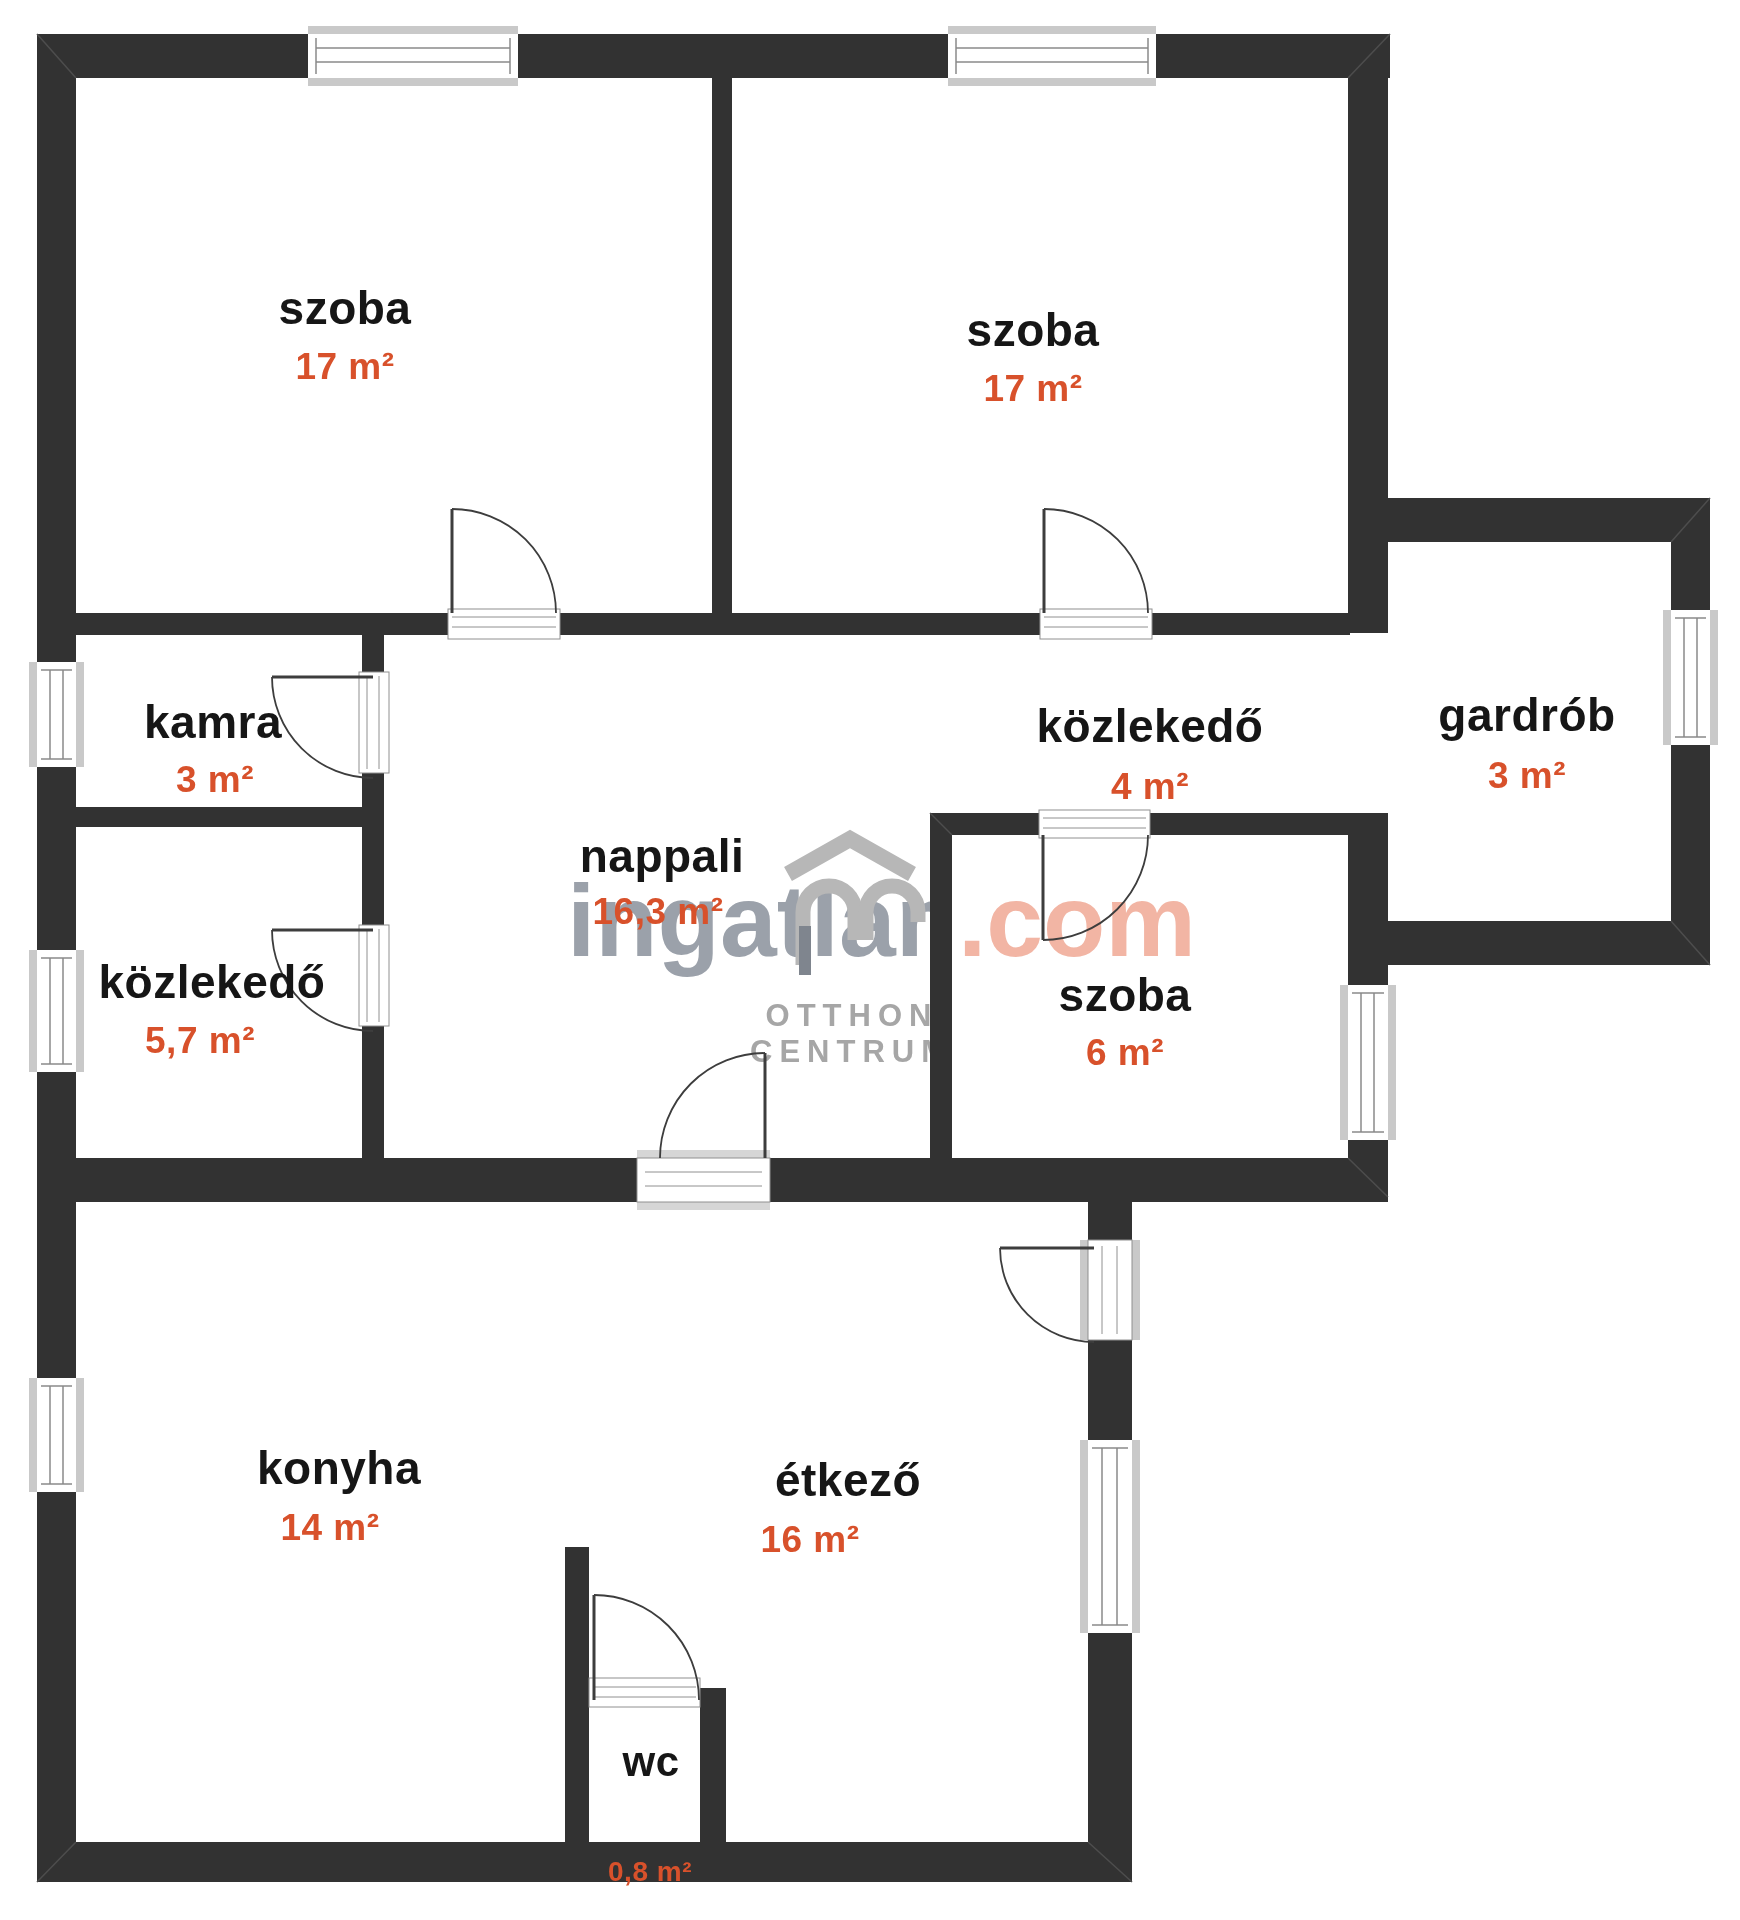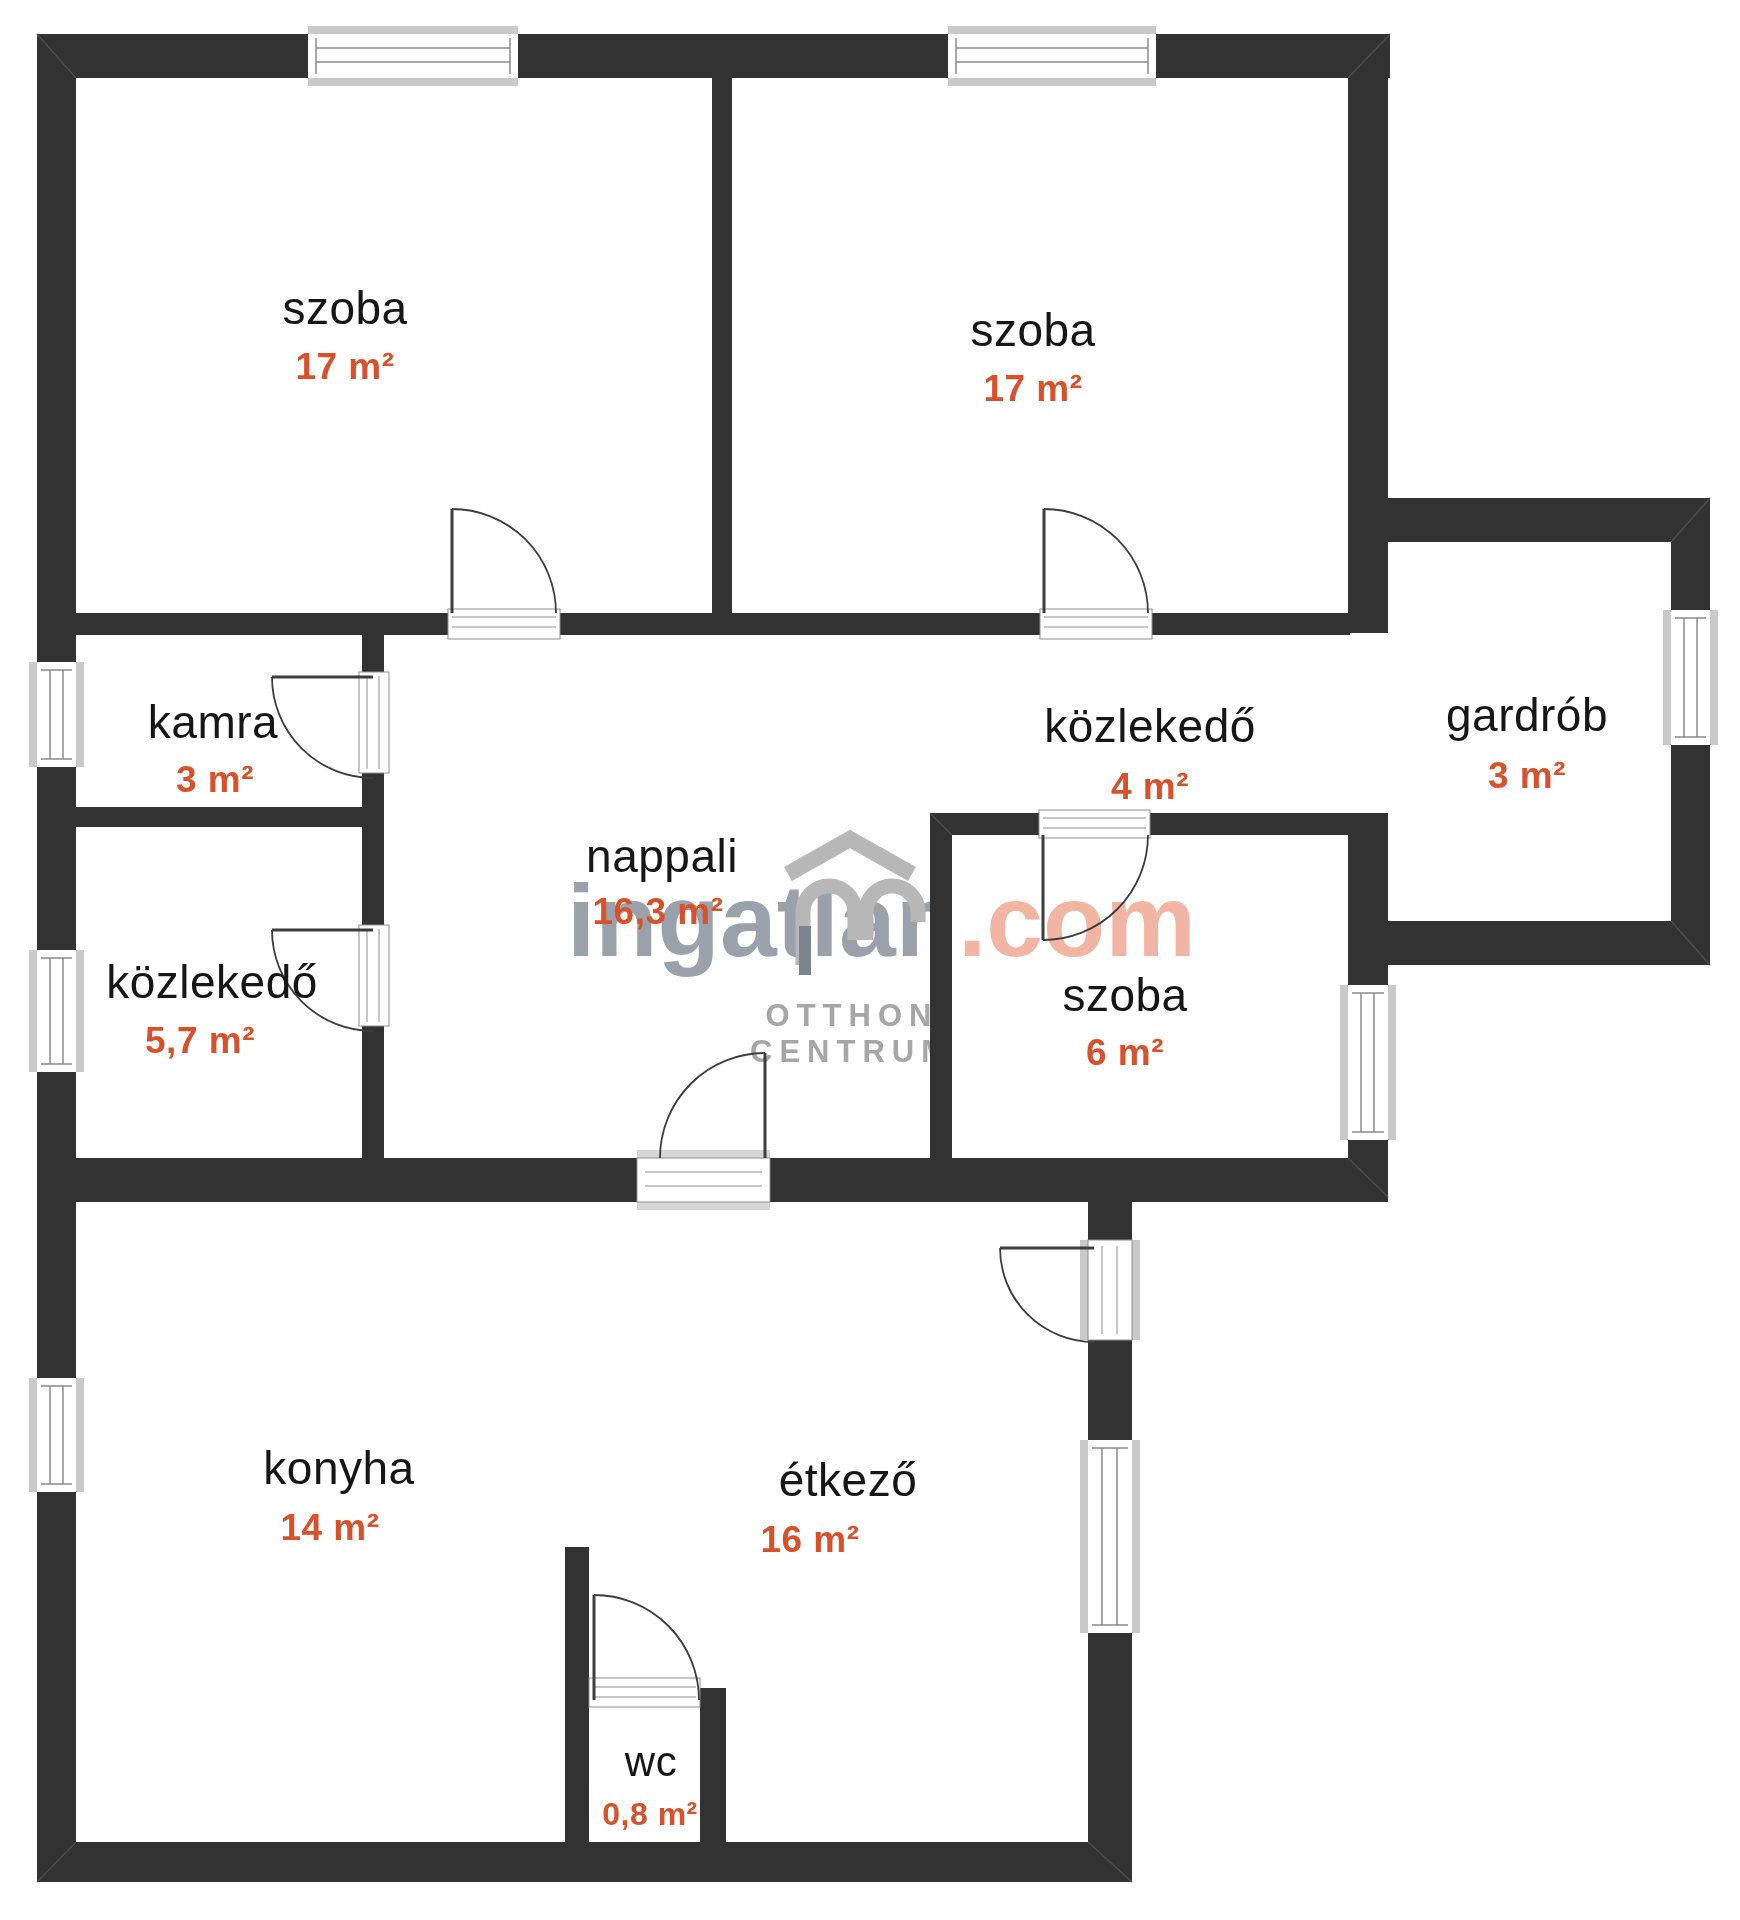--- a/index.html
+++ b/index.html
@@ -3,21 +3,21 @@
 <meta charset="utf-8">
 <style>
   html,body{margin:0;padding:0;background:#ffffff;}
   #canvas{
     position:relative;width:1740px;height:1920px;background:#ffffff;
     font-family:"Liberation Sans", sans-serif;overflow:hidden;
   }
   #plan-svg{position:absolute;left:0;top:0;}
   .room-label{
     position:absolute;transform:translate(-50%,-50%);
-    font-size:46px;font-weight:400;color:#161616;letter-spacing:.5px;
+    font-size:46px;font-weight:700;color:#161616;letter-spacing:.5px;
     white-space:nowrap;line-height:1;
   }
   .room-area{
     position:absolute;transform:translate(-50%,-50%);
     font-size:37px;font-weight:600;color:#d8512b;letter-spacing:.5px;
     white-space:nowrap;line-height:1;
   }
   .wm-brand{font-size:102px;font-weight:700;letter-spacing:0px;}
   .wm-agency{font-size:31px;font-weight:700;letter-spacing:7px;}
 </style>
@@ -205,15 +205,15 @@
   <div class="room-label" style="left:1125px;top:995px">szoba</div>
   <div class="room-area" style="left:1125px;top:1052px">6 m²</div>
 
   <div class="room-label" style="left:339px;top:1468px">konyha</div>
   <div class="room-area" style="left:330px;top:1527px">14 m²</div>
 
   <div class="room-label" style="left:848px;top:1480px">étkező</div>
   <div class="room-area" style="left:810px;top:1539px">16 m²</div>
 
   <div class="room-label" style="left:651px;top:1762px;font-size:42px">wc</div>
-  <div class="room-area" style="left:650px;top:1814px;font-size:32px">0,8 m²</div>
+  <div class="room-area" style="left:650px;top:1872px;font-size:28px">0,8 m²</div>
 
 </div>
 
 </body></html>

